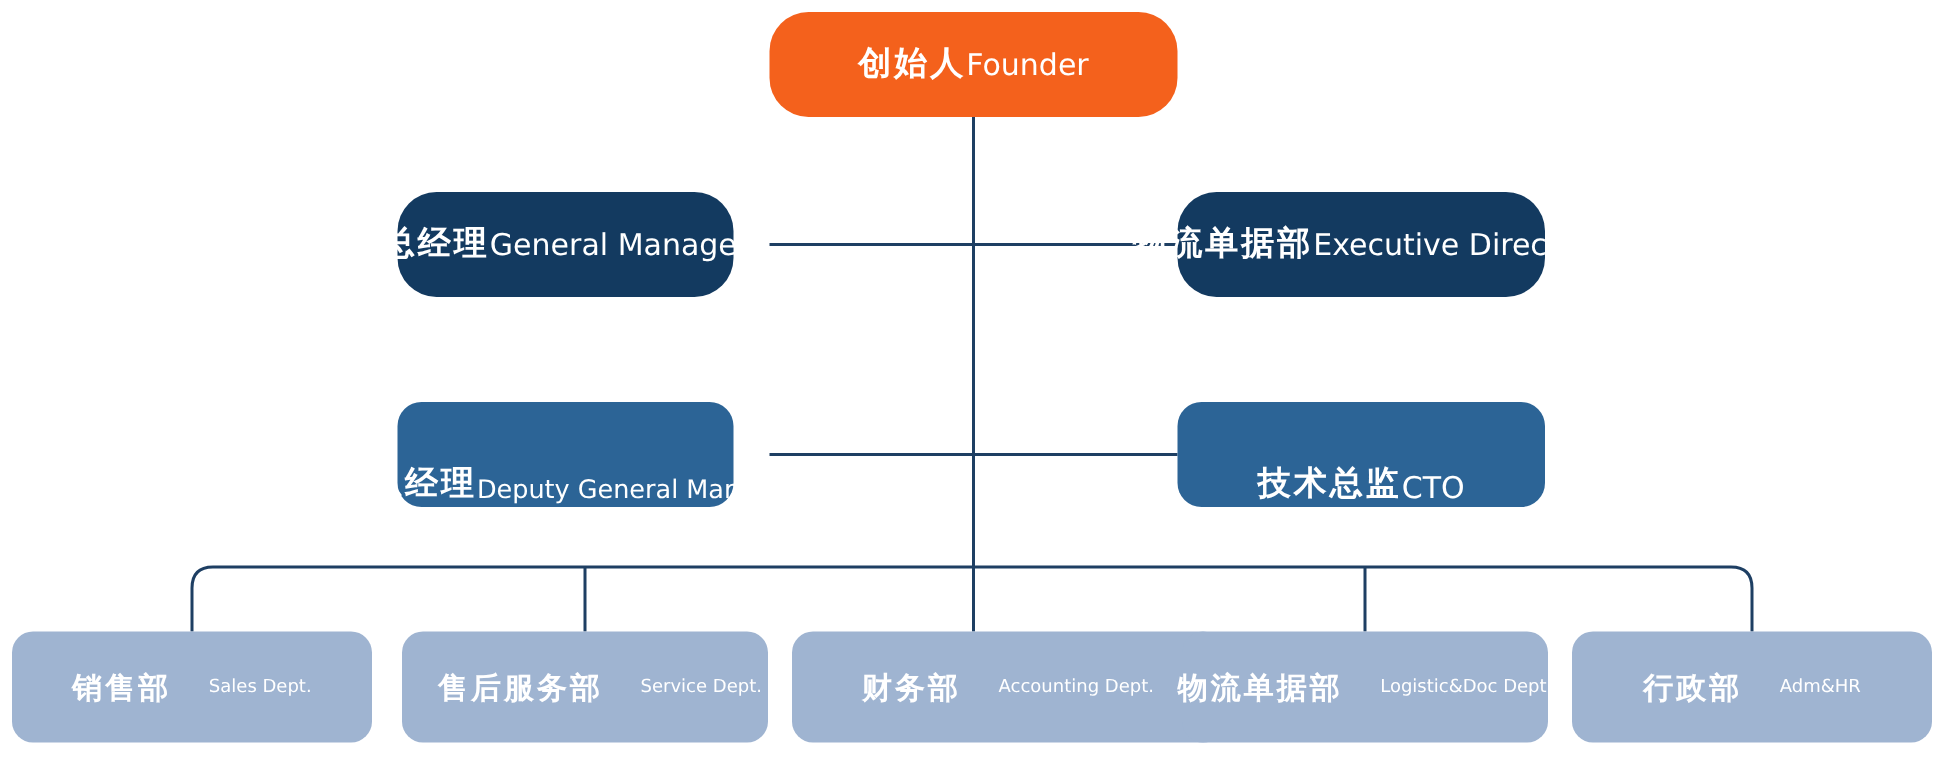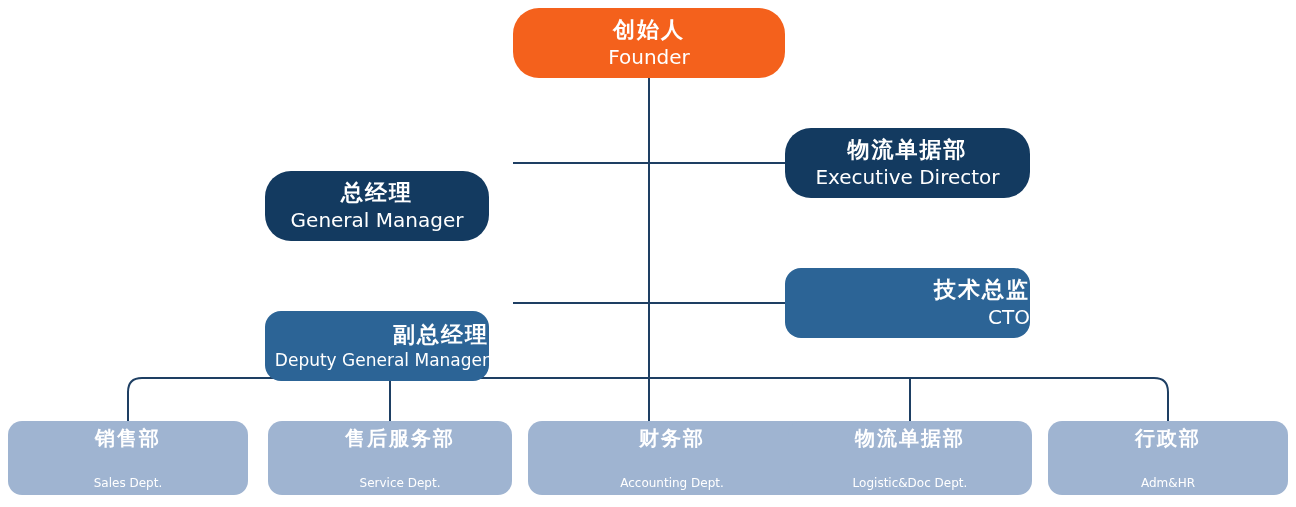--- a/index.html
+++ b/index.html
@@ -27,21 +27,20 @@
   svg.lines path{
     stroke:var(--c-line);
     stroke-width:2;
     fill:none;
   }
   .node{
     position:absolute;
     z-index:1;
     color:#ffffff;
     display:flex;
-    flex-direction:column;
     justify-content:center;
     align-items:center;
     text-align:center;
     line-height:1.3;
     box-sizing:border-box;
   }
   .node .zh{
     font-size:22px;
     font-weight:600;
     letter-spacing:2px;
@@ -60,21 +59,21 @@
   .node--level2{
     background:var(--c-level2);
     border-radius:26px;
     top:128px;height:70px;
   }
   .node--level3{
     background:var(--c-level3);
     border-radius:16px;
     top:268px;height:70px;align-items:flex-end;
   }
-  .node--gm,.node--dgm{left:265px;width:224px;margin-top:43px;}
+  .node--gm,.node--dgm{left:265px;width:224px;}
   .node--ed,.node--cto{left:785px;width:245px;}
   .node--dgm .en{font-size:17px;}
   .node--dept{
     background:var(--c-dept);
     border-radius:14px;
     top:421px;height:74px;gap:25px;
   }
   .node--dept .zh{font-size:20px;}
   .node--dept .en{font-size:12px;}
   .node--dept1{left:8px;width:240px;}

